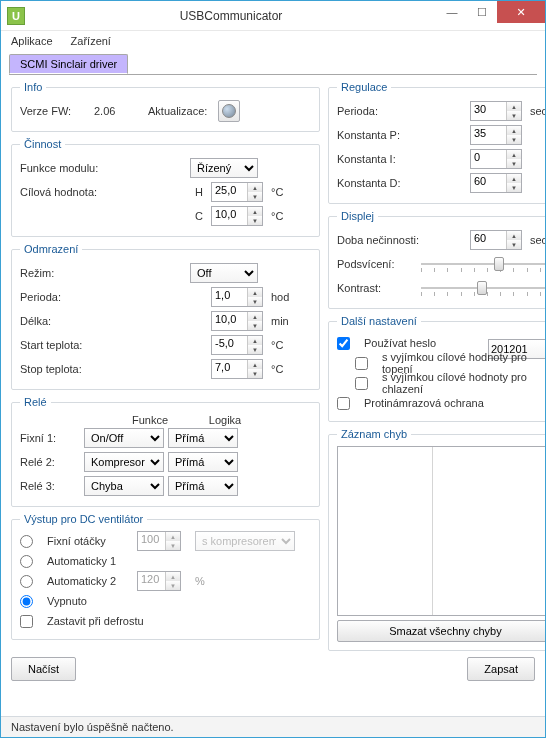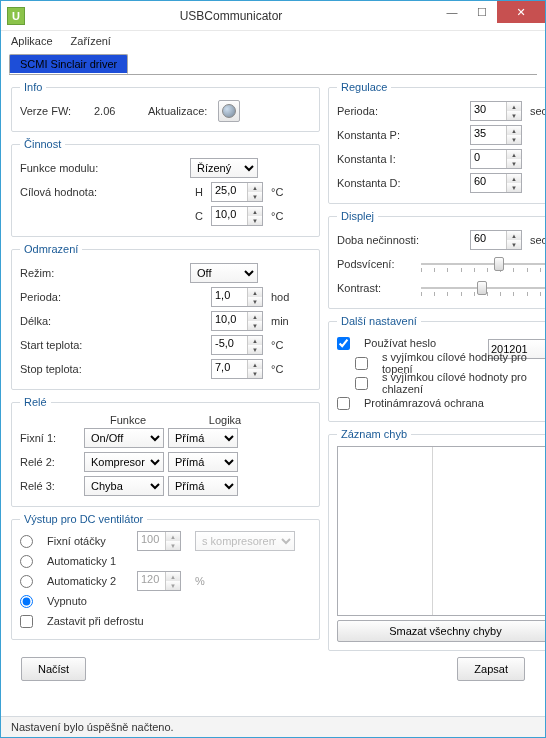--- a/index.html
+++ b/index.html
@@ -6,21 +6,21 @@
 body { margin: 0; background: #fff; width: 546px; height: 738px; border: 1px solid #3ba1d4; overflow: hidden; position: relative; }
 .titlebar { height: 30px; background: #fff; display: flex; align-items: center; padding-left: 6px; border-bottom: 1px solid #e8e8e8; }
 .app-icon { width: 18px; height: 18px; background: #8bc34a; border: 1px solid #689f38; display: flex; align-items: center; justify-content: center; color: #fff; font-weight: bold; }
 .title { flex: 1; text-align: center; font-size: 12px; color: #333; }
 .win-btns { display: flex; height: 100%; }
 .win-btn { width: 30px; height: 22px; display: flex; align-items: center; justify-content: center; font-family: Arial; color: #555; }
 .win-btn.close { width: 48px; height: 22px; background: #c75050; color: #fff; }
 .menubar { padding: 4px 10px; display: flex; gap: 18px; color: #333; }
 .menubar span { cursor: default; }
 .tabstrip { margin: 2px 8px 0 8px; border-bottom: 1px solid #a7a7a7; height: 22px; }
-.tab { display: inline-block; padding: 3px 10px; border: 1px solid #a7a7a7; border-bottom: 1px solid #fff; background: #1d4ed8; position: relative; top: 1px; border-radius: 2px 2px 0 0; }
+.tab { display: inline-block; padding: 3px 10px; border: 1px solid #a7a7a7; border-bottom: 1px solid #fff; background: #c4b5fd; position: relative; top: 1px; border-radius: 2px 2px 0 0; }
 .content { display: flex; padding: 6px 10px 4px 10px; gap: 8px; }
 .col { flex: 1; display: flex; flex-direction: column; gap: 6px; }
 fieldset { border: 1px solid #d5dadf; border-radius: 2px; padding: 6px 24px 8px 8px; margin: 0; }
 legend { color: #1a5a96; padding: 0 4px; }
 .row { display: flex; align-items: center; height: 24px; gap: 4px; }
 .lbl { color: #333; }
 .sp-lbl { width: 100px; }
 .unit { width: 28px; text-align: left; padding-left: 4px; color: #333; }
 .mini-lbl { width: 18px; text-align: right; padding-right: 4px; color: #333; }
 select, input[type=text] {
@@ -40,25 +40,25 @@
 .radio-row input[type=radio], .check-row input[type=checkbox] { margin: 0; }
 .slider-wrap { flex: 1; display: flex; align-items: center; position: relative; height: 20px; }
 .slider-track { position: absolute; left: 0; right: 0; top: 9px; height: 2px; background: #c9c9c9; }
 .slider-ticks { position: absolute; left: 0; right: 0; top: 14px; height: 4px; display: flex; justify-content: space-between; }
 .slider-ticks i { width: 1px; height: 4px; background: #b0b0b0; }
 .slider-thumb { position: absolute; top: 3px; width: 10px; height: 14px; background: linear-gradient(#fdfdfd,#d8d8d8); border: 1px solid #9a9a9a; border-radius: 2px; }
 .errbox { height: 170px; border: 1px solid #abadb3; background: #fff; margin-bottom: 4px; display: flex; }
 .errbox .split { width: 44%; border-right: 1px solid #d5d5d5; }
 .disabled { color: #a0a0a0; }
 select[disabled], .spin.disabled .val, .spin.disabled .arrows div { color: #a0a0a0; }
-.bottom-row { display: flex; padding: 2px 20px; justify-content: space-between; }
+.bottom-row { display: flex; padding: 2px 10px; justify-content: space-between; }
 .status { position: absolute; left: 0; right: 0; bottom: 0; padding: 4px 10px; border-top: 1px solid #d5dadf; color: #333; background: #f4f4f4; }
 .col-headers { display: flex; }
 .col-headers .h1 { width: 90px; }
-.col-headers .h2 { width: 80px; text-align: left; }
+.col-headers .h2 { width: 80px; text-align: center; }
 .col-headers .h3 { width: 70px; text-align: center; }
 </style>
 </head>
 <body>
 
 <div class="titlebar">
   <div class="app-icon">U</div>
   <div class="title">USBCommunicator</div>
   <div class="win-btns">
     <div class="win-btn">—</div>

